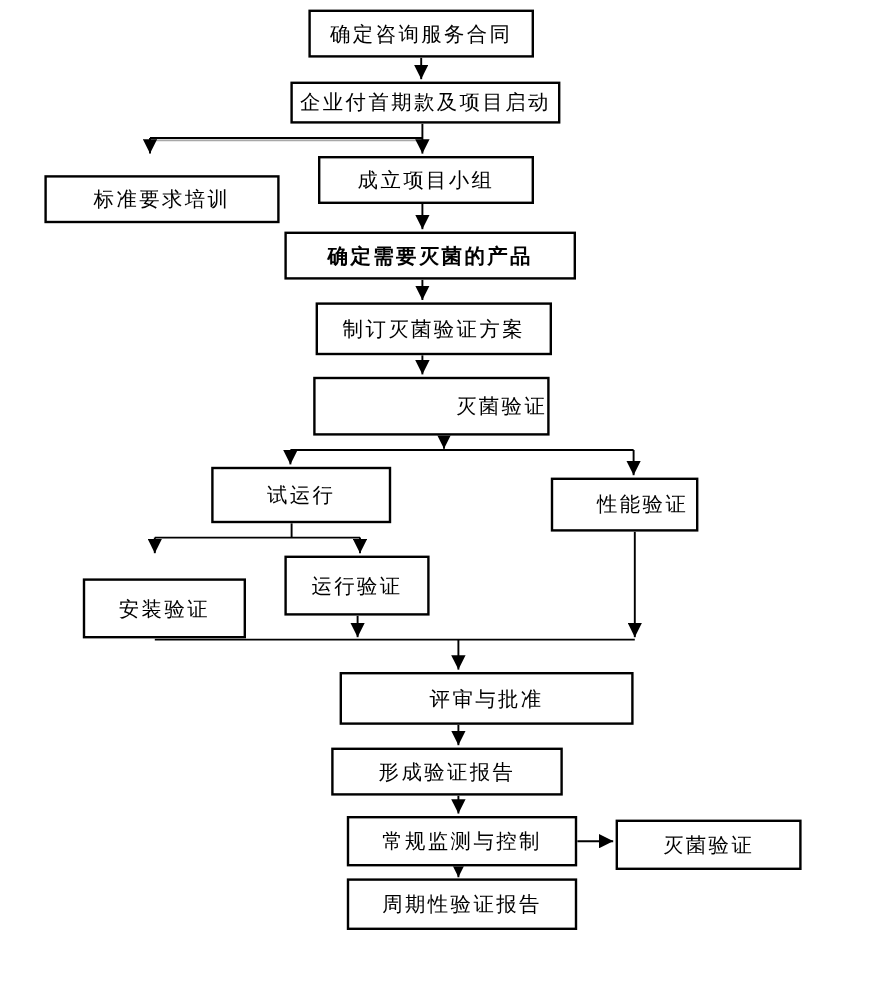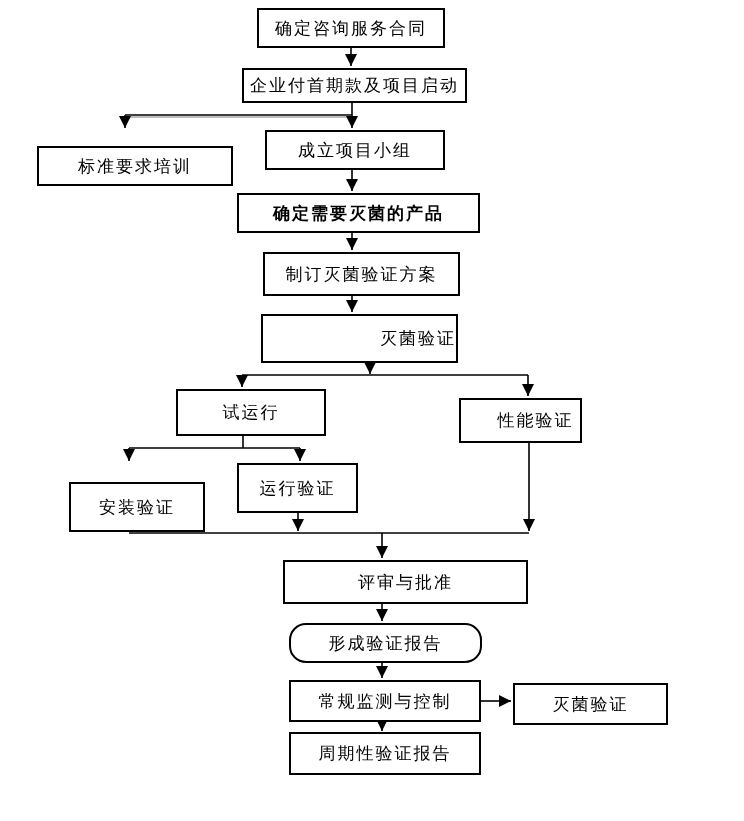--- a/index.html
+++ b/index.html
@@ -106,21 +106,21 @@
     </div>
     <div class="flow-node" style="left: 69px; top: 482px; width: 136px; height: 50px;">
       <span>安装验证</span>
     </div>
     <div class="flow-node" style="left: 237px; top: 463px; width: 121px; height: 50px;">
       <span>运行验证</span>
     </div>
     <div class="flow-node" style="left: 283px; top: 560px; width: 245px; height: 44px;">
       <span>评审与批准</span>
     </div>
-    <div class="flow-node" style="left: 289px; top: 623px; width: 193px; height: 40px; border-radius: 17px;">
+    <div class="flow-node" style="left: 276px; top: 623px; width: 193px; height: 40px;">
       <span>形成验证报告</span>
     </div>
     <div class="flow-node" style="left: 289px; top: 680px; width: 192px; height: 42px;">
       <span>常规监测与控制</span>
     </div>
     <div class="flow-node" style="left: 513px; top: 683px; width: 155px; height: 42px;">
       <span>灭菌验证</span>
     </div>
     <div class="flow-node" style="left: 289px; top: 732px; width: 192px; height: 43px;">
       <span>周期性验证报告</span>

